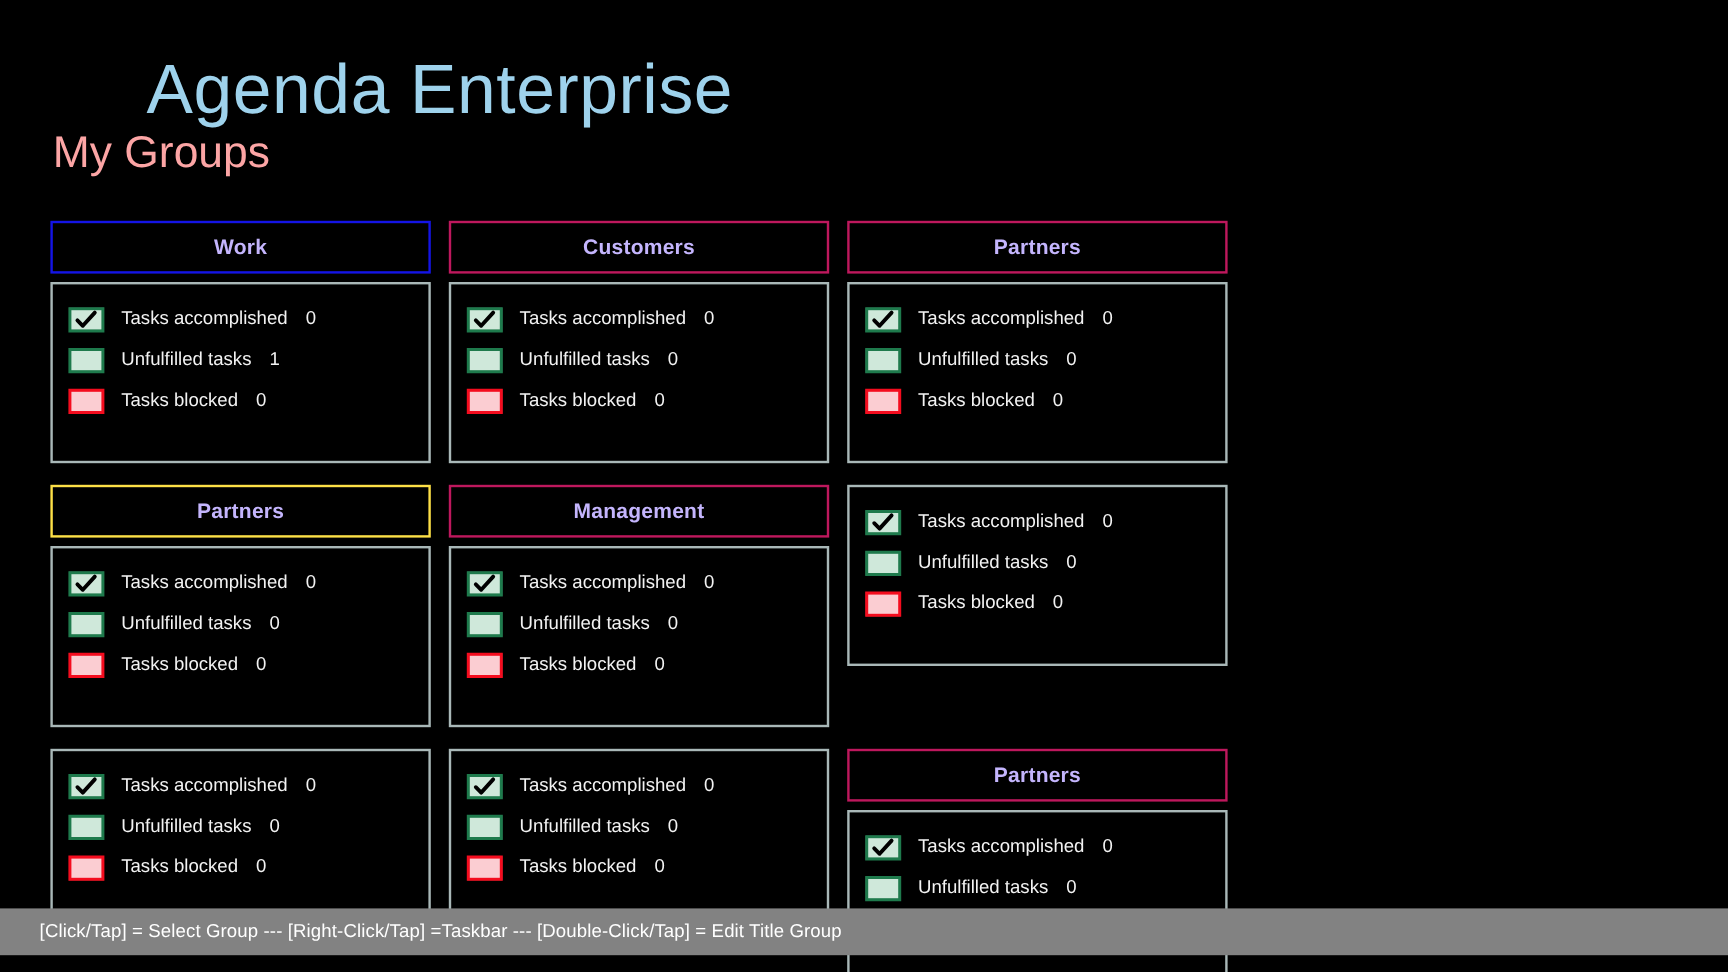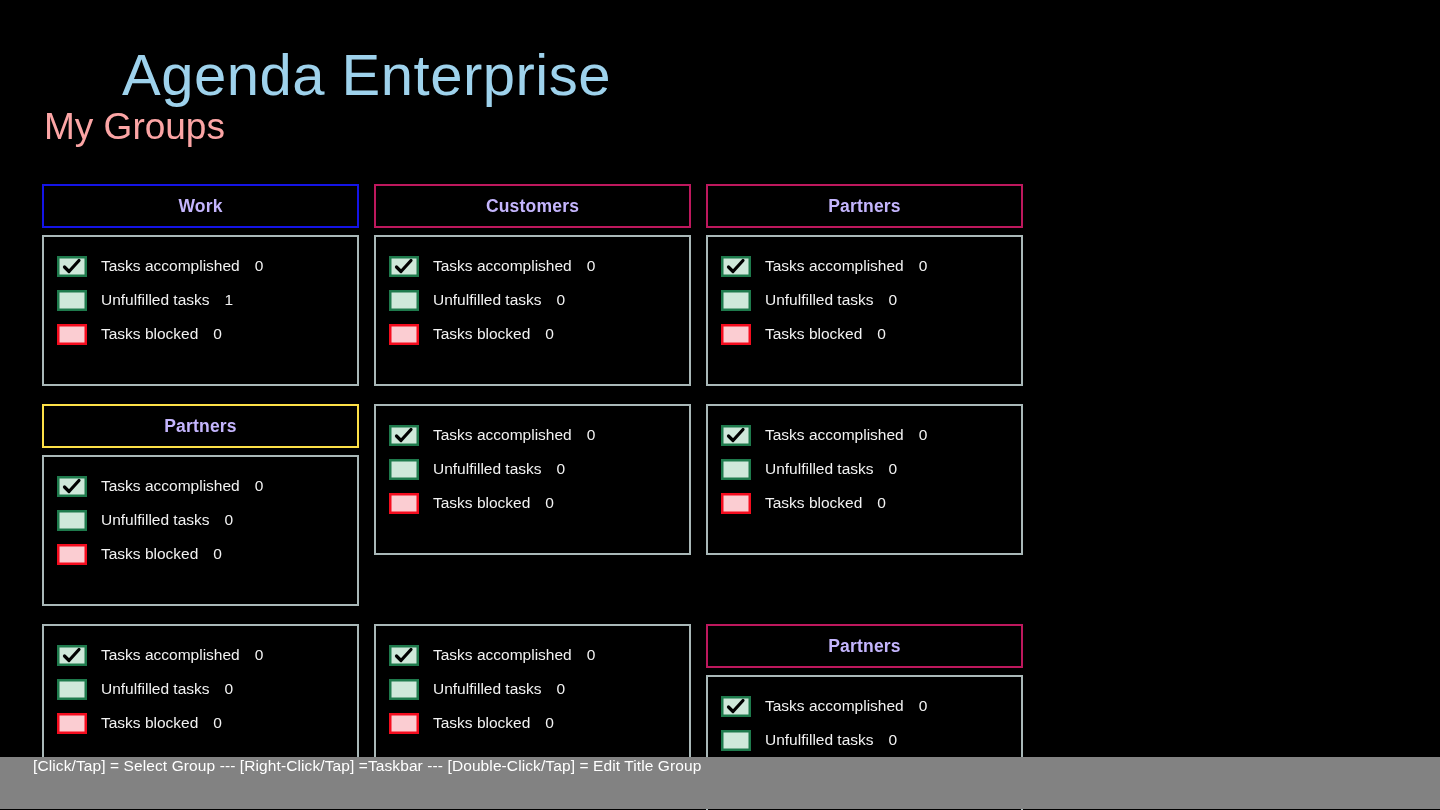--- a/index.html
+++ b/index.html
@@ -126,24 +126,24 @@
     white-space: nowrap;
     font-weight: 400;
   }
 
   
   .status-bar {
     position: absolute;
     left: 0;
     top: 757px;
     width: 1440px;
-    height: 52px;
+    height: 39px;
     background: #828282;
     display: flex;
-    align-items: flex-start;
+    align-items: center;
   }
 
   .status-text {
     margin-left: 33px;
     font-size: 15.5px;
     color: #ffffff;
     white-space: nowrap;
     letter-spacing: 0.1px;
   }
 </style>
@@ -289,20 +289,23 @@
             <svg width="30" height="21" viewBox="0 0 30 21">
               <rect x="0.5" y="0.5" width="29" height="20" fill="#fbcdd2" stroke="#f40c1e" stroke-width="4"></rect>
             </svg>
           </span>
           <span class="stat-label">Tasks blocked</span>
           <span class="stat-value">0</span>
         </div>
       </div>
     </div>
     <div class="group-card">
+      <div class="card-header">
+        <div class="card-title">Management</div>
+      </div>
       <div class="card-body">
         <div class="stat-row">
           <span class="stat-icon">
             <svg width="30" height="21" viewBox="0 0 30 21">
               <rect x="0.5" y="0.5" width="29" height="20" fill="#cfe8da" stroke="#1e7a4c" stroke-width="4"></rect>
               <path d="M7.5 11 L12 15.5 L22 4.5" fill="none" stroke="#000000" stroke-width="3.2" stroke-linecap="round" stroke-linejoin="round"></path>
             </svg>
           </span>
           <span class="stat-label">Tasks accomplished</span>
           <span class="stat-value">0</span>

